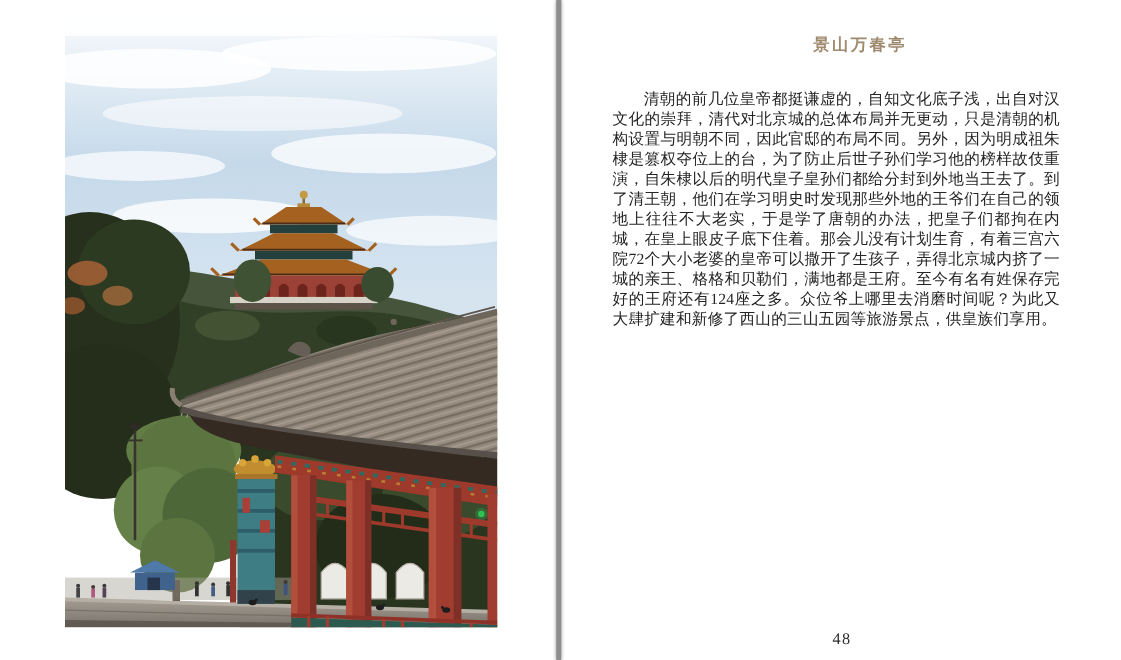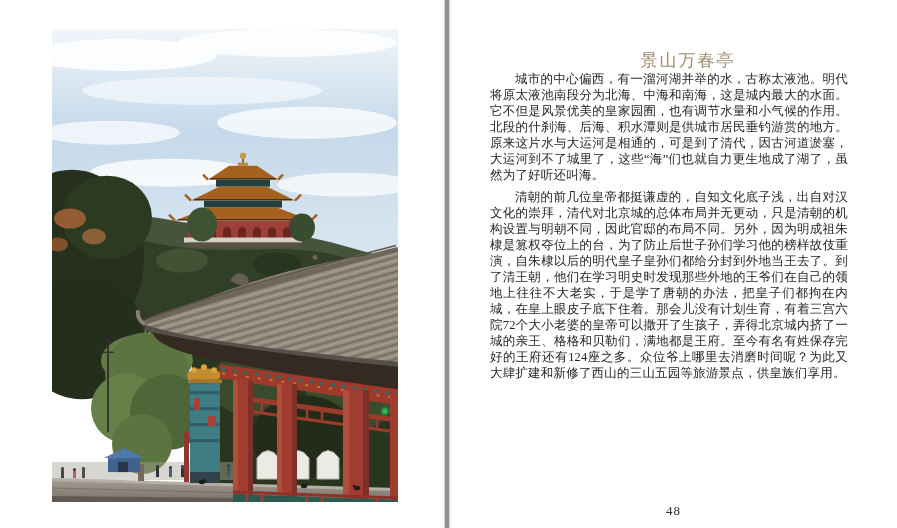--- a/index.html
+++ b/index.html
@@ -16,22 +16,22 @@
     font-size:13px;color:#2e2e2e;letter-spacing:1px;
   }
   
   .gutter{
     position:absolute;left:445px;top:0;width:4px;height:528px;background:#8e8e8e;
     box-shadow:0 0 3px rgba(120,120,120,.8);
   }
   
   .page-right{position:absolute;left:450px;top:0;width:447px;height:528px;}
   .running-header{
-    position:absolute;left:238px;top:49px;transform:translateX(-50%);
-    font-size:17px;color:#9e8a6e;letter-spacing:2px;white-space:nowrap;
+    position:absolute;left:238px;top:27px;transform:translateX(-50%);
+    font-size:13px;color:#9e8a6e;letter-spacing:2px;white-space:nowrap;font-weight:bold;
   }
   .text-block{
     position:absolute;left:40px;top:71px;width:358px;
     font-size:12.5px;line-height:16px;color:#242424;text-align:justify;
     letter-spacing:.2px;
   }
   .text-block p{margin:0 0 6px 0;text-indent:2em;}
   .pageno-right{
     position:absolute;left:0;top:503px;width:447px;text-align:center;
     font-size:13px;color:#2e2e2e;letter-spacing:1px;
@@ -265,20 +265,19 @@
         </g>
       </svg>
     </div>
   </div>
 
   <div class="gutter"></div>
 
   <div class="page-right">
     <div class="running-header">景山万春亭</div>
     <div class="text-block">
-      <p>城市的中心偏西，有一溜河湖并举的水，古称太液池。明代将原太液池南段分为北海、中海和南海，这是城内最大的水面。它不但是风景优美的皇家园囿，也有调节水量和小气候的作用。北段的什刹海、后海、积水潭则是供城市居民垂钓游赏的地方。原来这片水与大运河是相通的，可是到了清代，因古河道淤塞，大运河到不了城里了，这些“海”们也就自力更生地成了湖了，虽然为了好听还叫海。</p>
       <p>清朝的前几位皇帝都挺谦虚的，自知文化底子浅，出自对汉文化的崇拜，清代对北京城的总体布局并无更动，只是清朝的机构设置与明朝不同，因此官邸的布局不同。另外，因为明成祖朱棣是篡权夺位上的台，为了防止后世子孙们学习他的榜样故伎重演，自朱棣以后的明代皇子皇孙们都给分封到外地当王去了。到了清王朝，他们在学习明史时发现那些外地的王爷们在自己的领地上往往不大老实，于是学了唐朝的办法，把皇子们都拘在内城，在皇上眼皮子底下住着。那会儿没有计划生育，有着三宫六院72个大小老婆的皇帝可以撒开了生孩子，弄得北京城内挤了一城的亲王、格格和贝勒们，满地都是王府。至今有名有姓保存完好的王府还有124座之多。众位爷上哪里去消磨时间呢？为此又大肆扩建和新修了西山的三山五园等旅游景点，供皇族们享用。</p>
 
     </div>
     <div class="pageno-right">48</div>
   </div>
 
 </div>
 
 </body></html>

